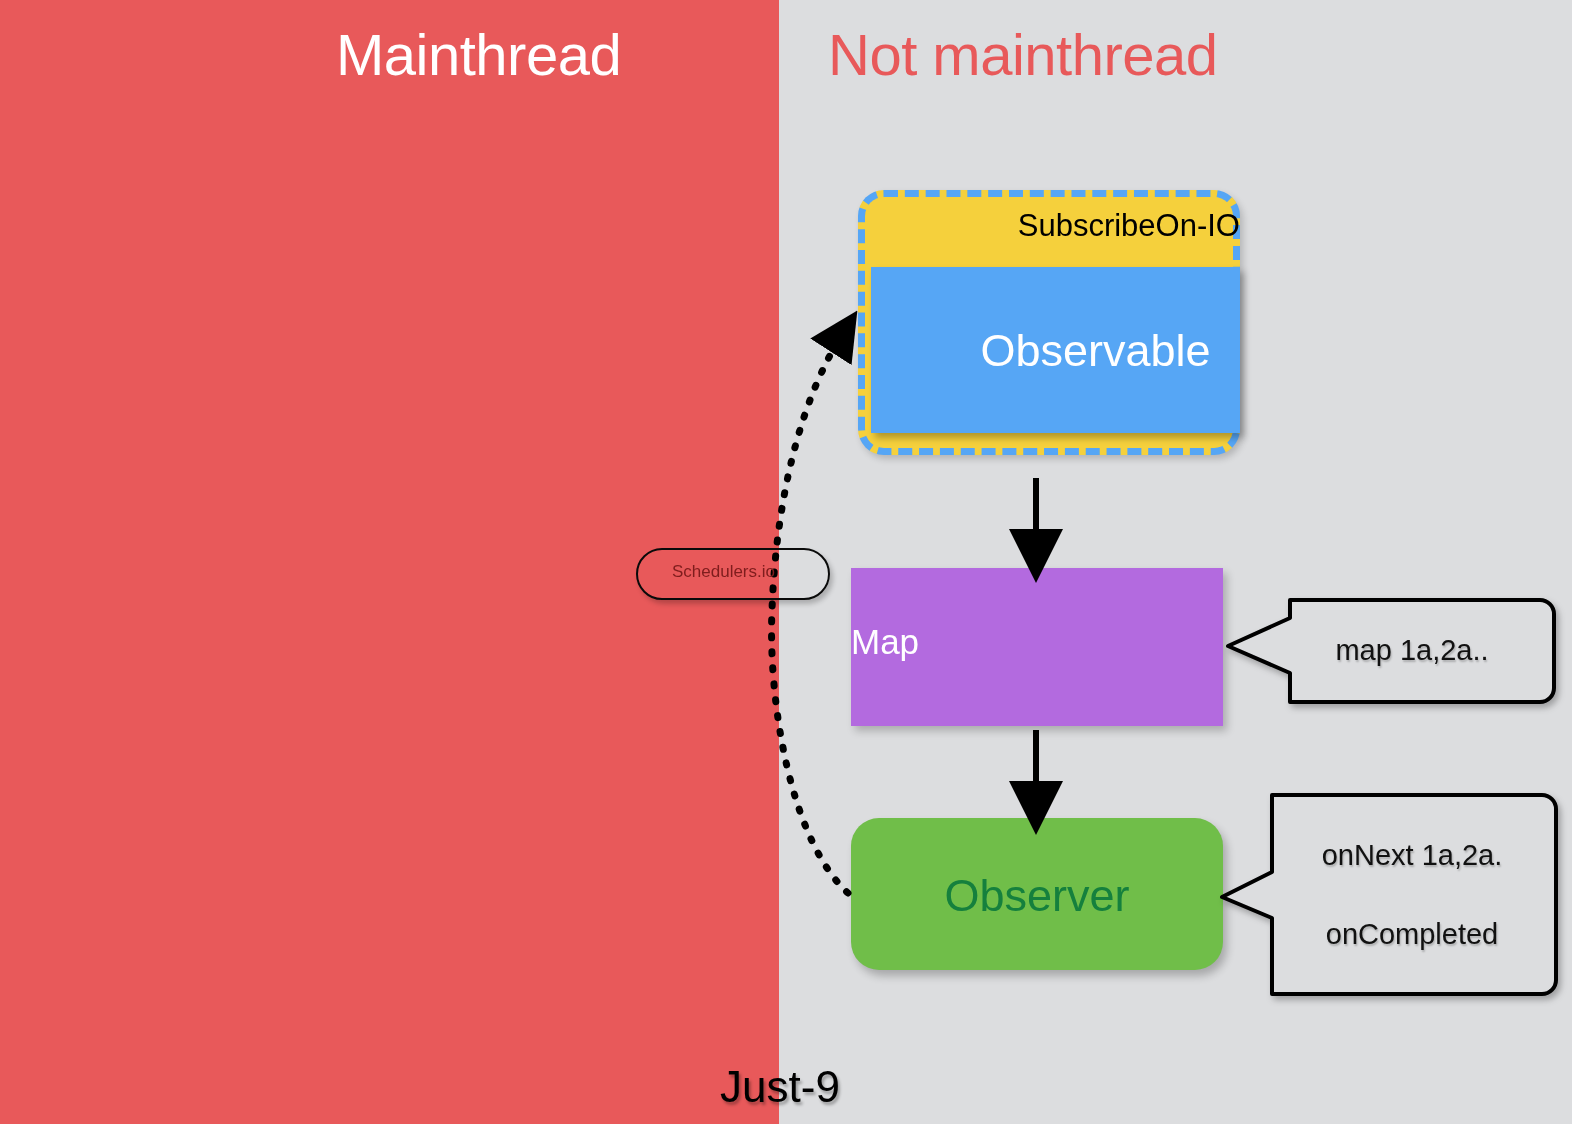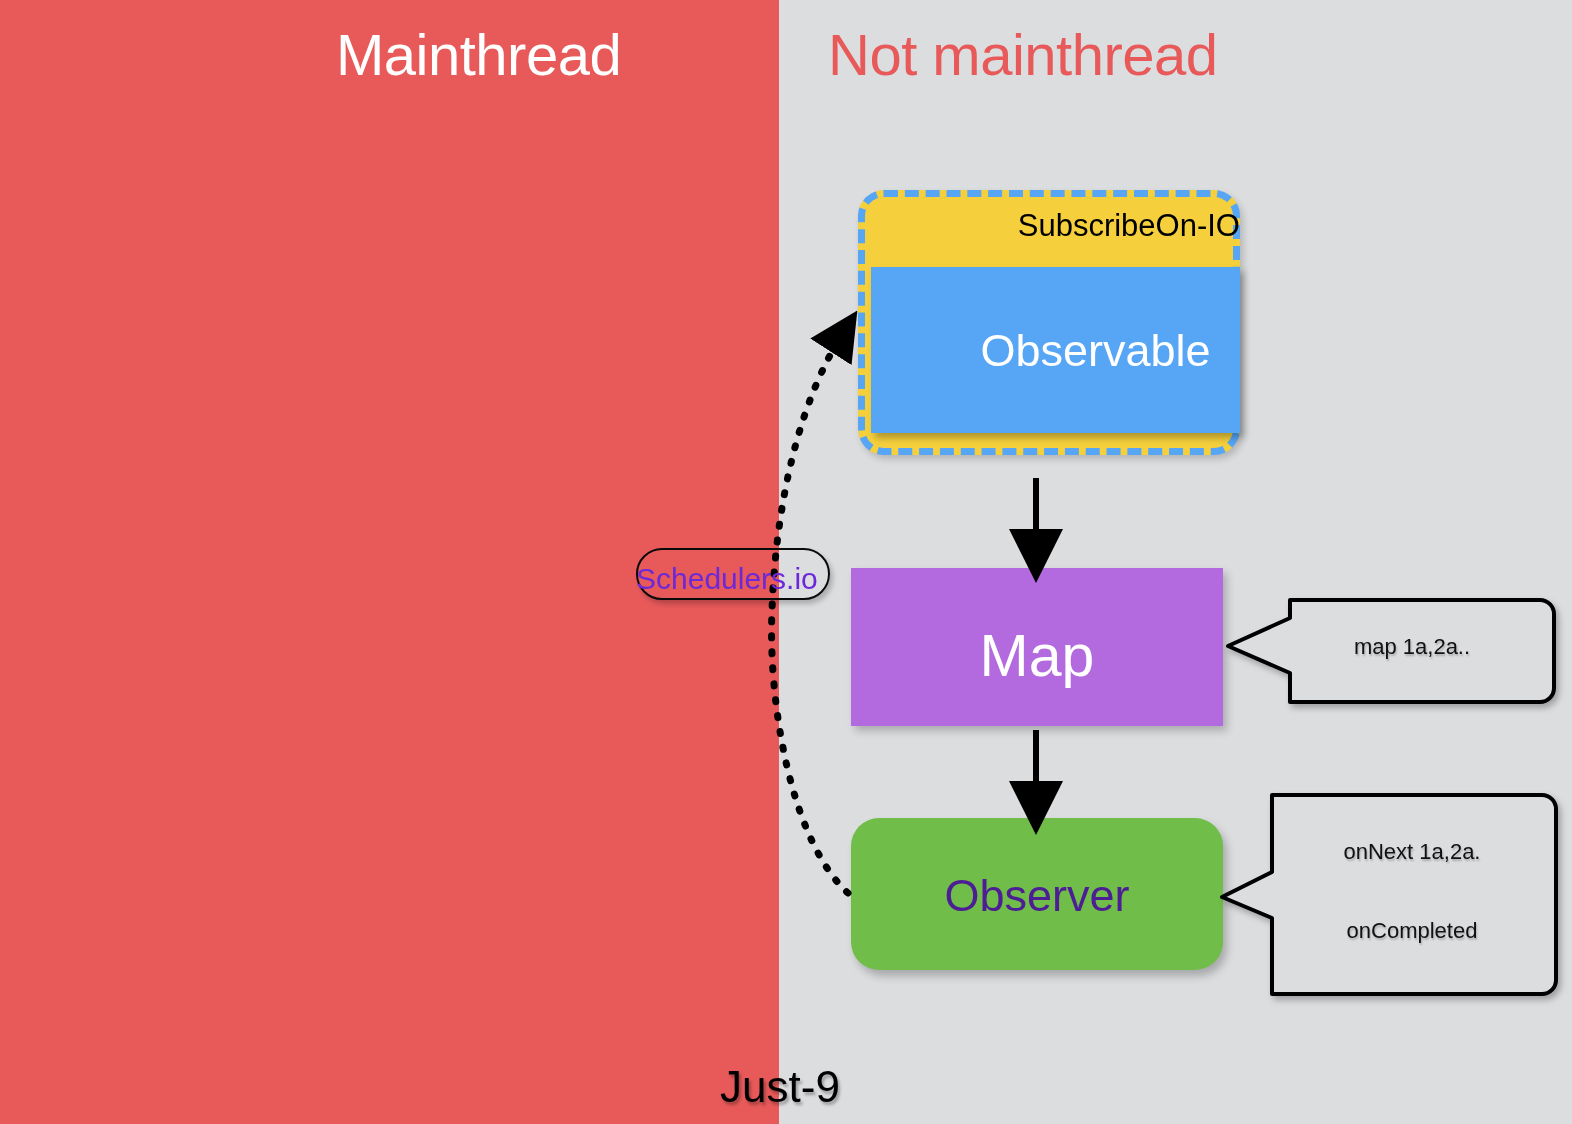--- a/index.html
+++ b/index.html
@@ -98,22 +98,21 @@
     width: 372px;
     height: 158px;
     background: #b36adf;
     box-shadow: 4px 5px 8px rgba(0,0,0,0.22);
   }
   #map-label {
     position: absolute;
     left: 851px;
     top: 622px;
     width: 372px;
-    text-align: center;
-    font-size: 59px;
+    font-size: 35px;
     color: #ffffff;
     white-space: nowrap;
   }
   
   #observer-box {
     position: absolute;
     left: 851px;
     top: 818px;
     width: 372px;
     height: 152px;
@@ -121,21 +120,21 @@
     border-radius: 28px;
     box-shadow: 4px 6px 9px rgba(0,0,0,0.24);
   }
   #observer-label {
     position: absolute;
     left: 851px;
     top: 870px;
     width: 372px;
     text-align: center;
     font-size: 45px;
-    color: #4c1d95;
+    color: #15803d;
     white-space: nowrap;
   }
   
   #schedulers-pill {
     position: absolute;
     left: 636px;
     top: 548px;
     width: 194px;
     height: 52px;
     border: 2.5px solid #0a0a0a;
@@ -144,29 +143,29 @@
     box-shadow: 3px 4px 5px rgba(0,0,0,0.22);
     background: transparent;
     z-index: 7;
   }
   #schedulers-label {
     position: absolute;
     left: 636px;
     top: 562px;
     width: 175px;
     text-align: center;
-    font-size: 30px;
-    color: #6d28d9;
+    font-size: 17px;
+    color: #7f1d1d;
     white-space: nowrap;
     z-index: 8;
   }
   .callout-text {
     position: absolute;
     text-align: center;
-    font-size: 22px;
+    font-size: 29px;
     color: #111111;
     white-space: nowrap;
     text-shadow: 1px 2px 2px rgba(0,0,0,0.22);
   }
   #callout-map-text {
     left: 1262px;
     top: 634px;
     width: 300px;
   }
   #callout-observer-line1 {

